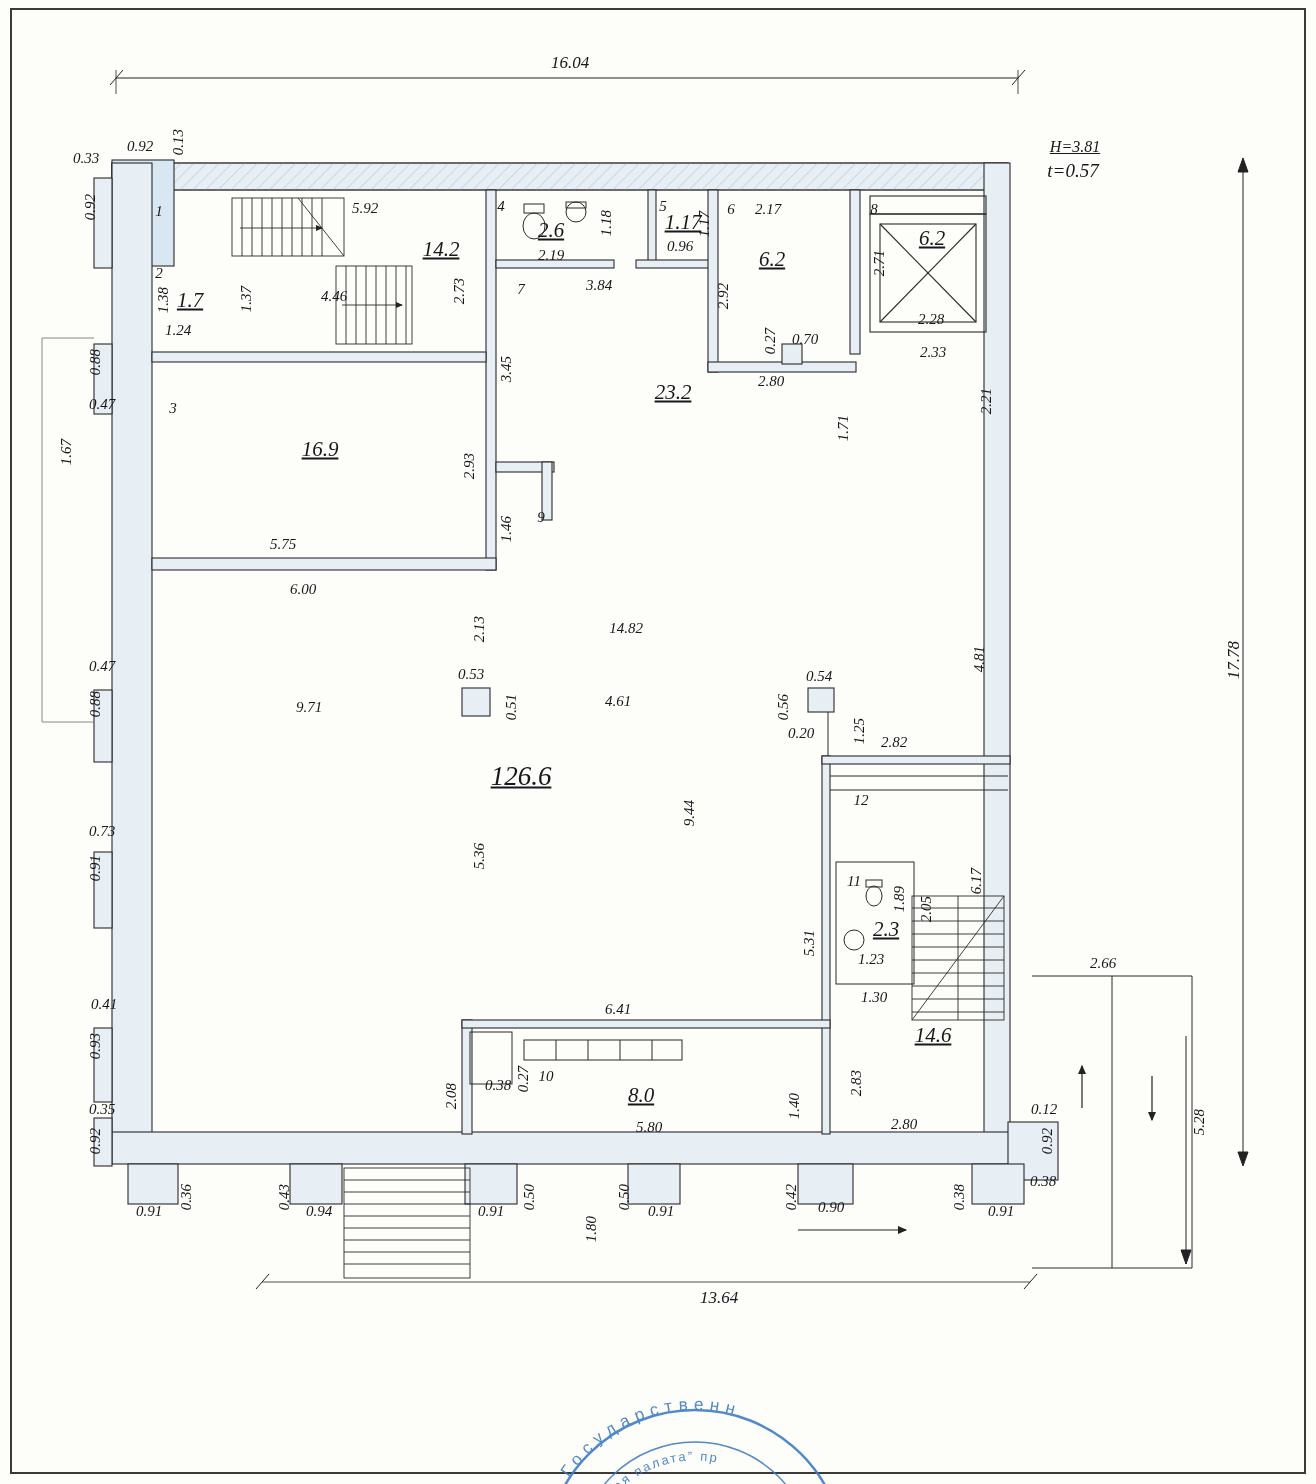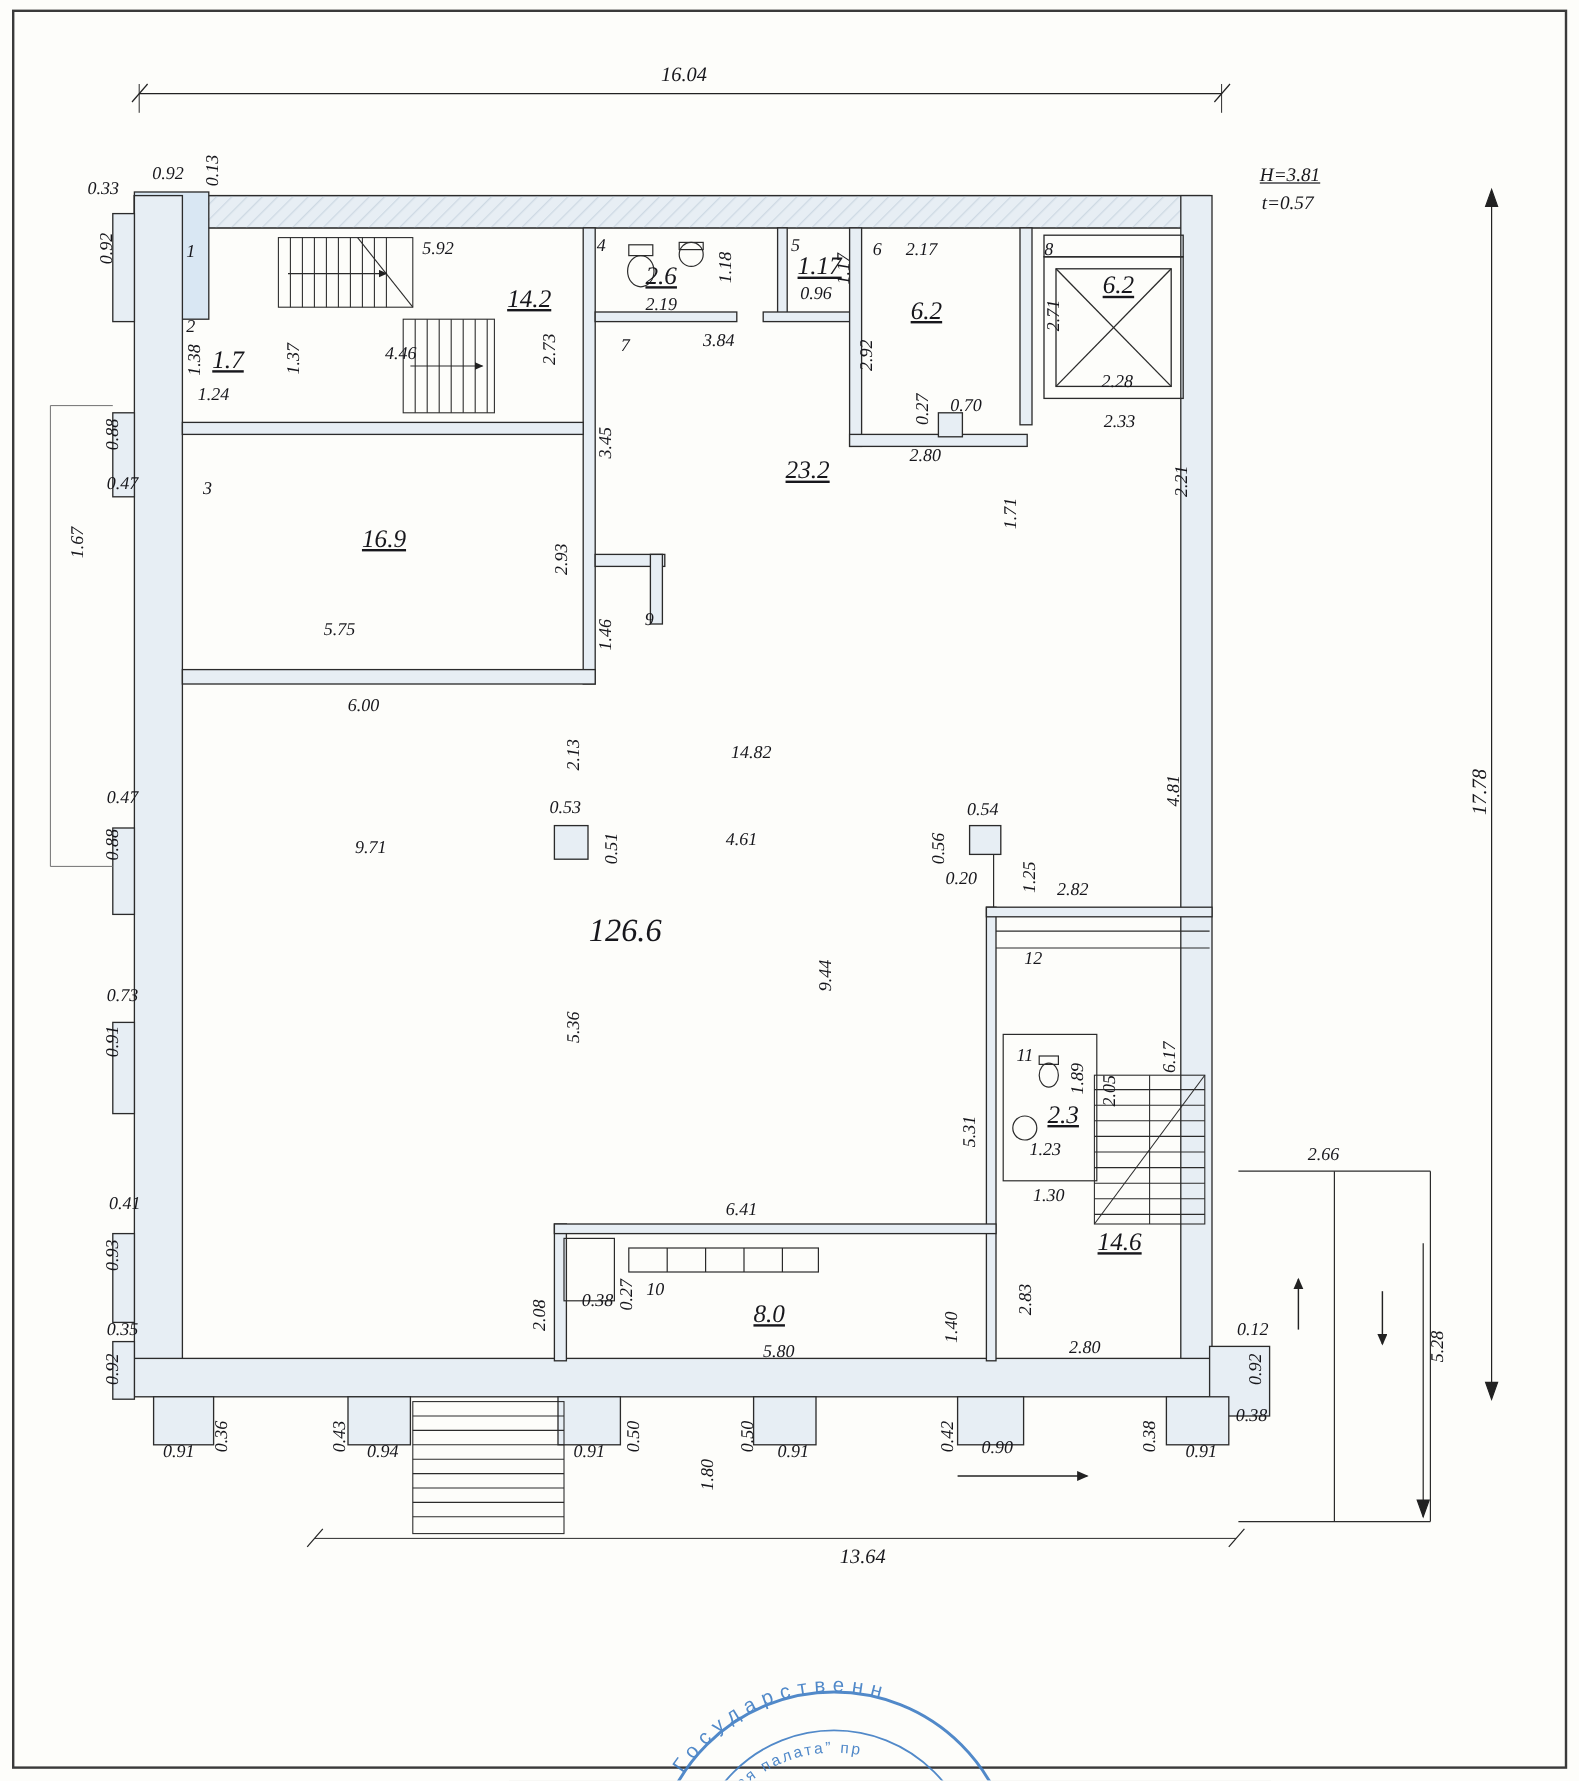--- a/index.html
+++ b/index.html
@@ -16,24 +16,24 @@
   .labels{position:absolute;left:0;top:0;width:1316px;height:1484px;pointer-events:none;}
   .lbl{
     position:absolute;transform:translate(-50%,-50%);
     font-family:"Liberation Serif", serif;font-style:italic;color:#17171c;
     white-space:nowrap;line-height:1;
   }
   .dim{font-size:15px;}
   .dimv{font-size:15px;transform:translate(-50%,-50%) rotate(-90deg);}
   .big{font-size:17px;}
   .bigv{font-size:17px;transform:translate(-50%,-50%) rotate(-90deg);}
-  .anno{font-size:16px;}
+  .anno{font-size:19px;}
   .annou{font-size:16px;text-decoration:underline;}
   .area{font-size:21px;text-decoration:underline;}
-  .arealg{font-size:27px;}
+  .arealg{font-size:27px;text-decoration:underline;}
   .room{font-size:15px;}
 </style>
 </head>
 <body>
 
 <div class="page">
   <div class="frame"></div>
 
   <svg class="plan" viewBox="0 0 1316 1484">
     <defs>
@@ -264,21 +264,21 @@
       <span class="lbl dim" style="left: 583px; top: 285px; margin-left: 16px;">3.84</span>
       <span class="lbl dimv" style="left: 723px; top: 296px;">2.92</span>
       <span class="lbl dimv" style="left: 770px; top: 341px;">0.27</span>
       <span class="lbl dim" style="left: 805px; top: 339px;">0.70</span>
       <span class="lbl dim" style="left: 771px; top: 381px;">2.80</span>
       <span class="lbl dimv" style="left: 843px; top: 428px;">1.71</span>
       <span class="lbl dimv" style="left: 986px; top: 401px;">2.21</span>
       <span class="lbl dimv" style="left: 506px; top: 369px;">3.45</span>
       <span class="lbl dimv" style="left: 469px; top: 466px;">2.93</span>
       <span class="lbl dimv" style="left: 506px; top: 529px;">1.46</span>
-      <span class="lbl dim" style="left: 283px; top: 526px;">5.75</span>
+      <span class="lbl dim" style="left: 283px; top: 544px;">5.75</span>
       <span class="lbl dim" style="left: 303px; top: 589px;">6.00</span>
       <span class="lbl dimv" style="left: 479px; top: 629px;">2.13</span>
       <span class="lbl dim" style="left: 626px; top: 628px;">14.82</span>
       <span class="lbl dim" style="left: 471px; top: 674px;">0.53</span>
       <span class="lbl dimv" style="left: 511px; top: 707px;">0.51</span>
       <span class="lbl dim" style="left: 309px; top: 707px;">9.71</span>
       <span class="lbl dim" style="left: 618px; top: 701px;">4.61</span>
       <span class="lbl dim" style="left: 819px; top: 676px;">0.54</span>
       <span class="lbl dimv" style="left: 783px; top: 707px;">0.56</span>
       <span class="lbl dim" style="left: 801px; top: 733px;">0.20</span>

